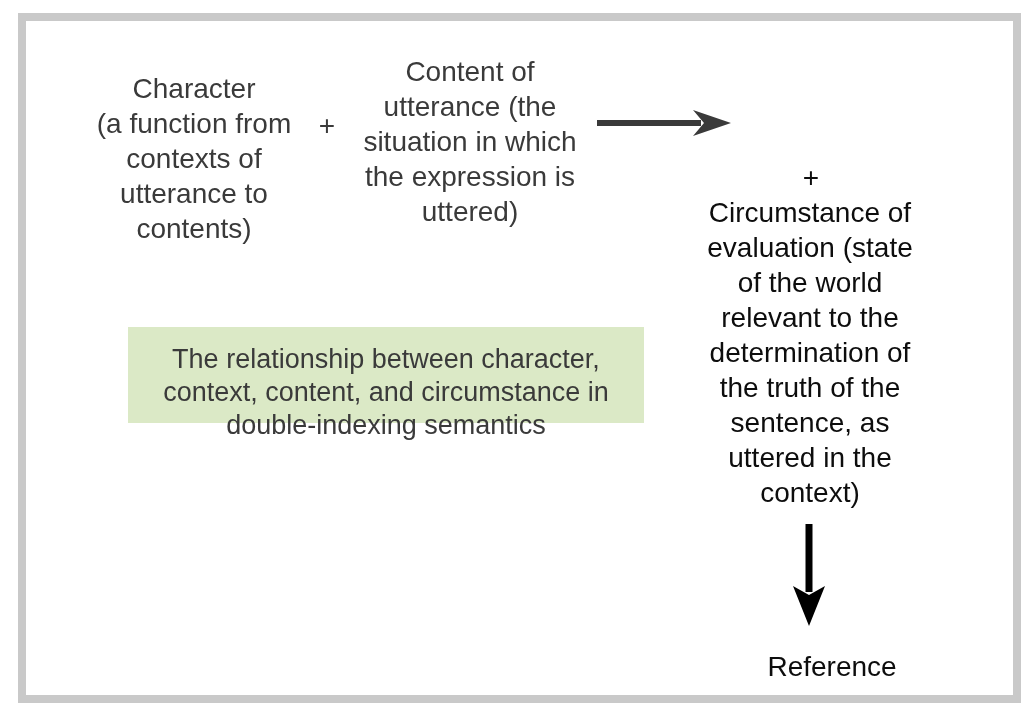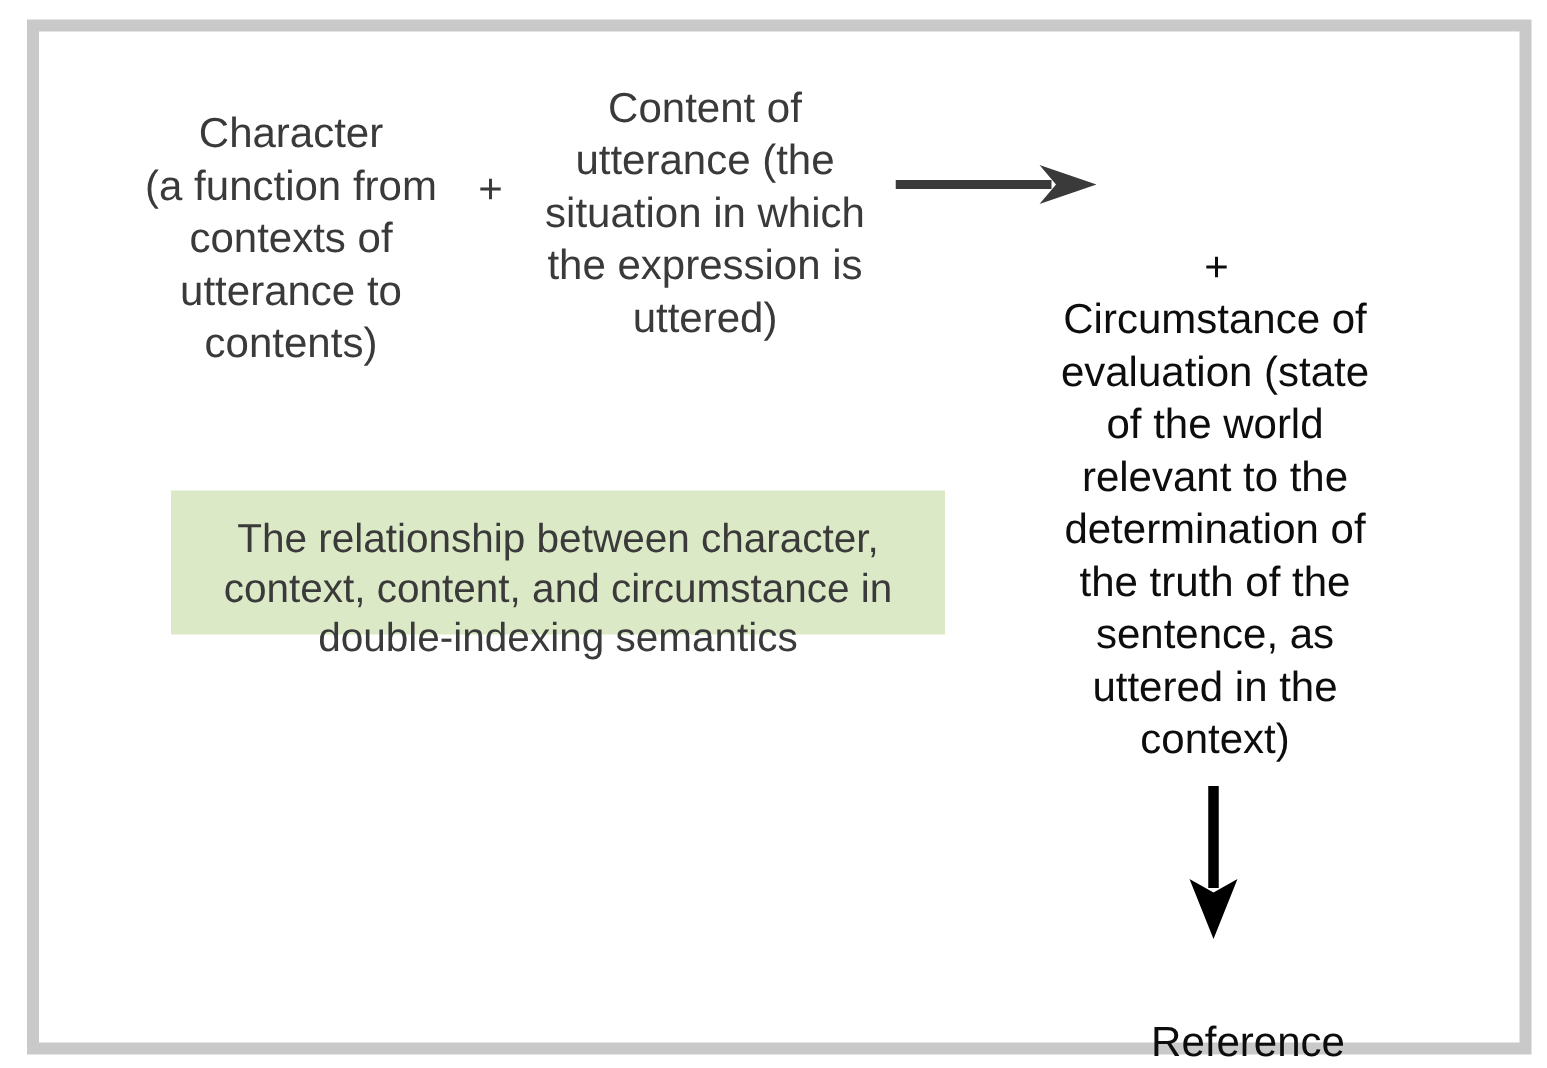--- a/index.html
+++ b/index.html
@@ -41,40 +41,40 @@
     font-size: 28px;
     line-height: 35px;
   }
   .tb.dark { color: var(--text_dark); }
   .block-character   { left: 38px;  top: 50px;  width: 260px; }
   .plus-top          { left: 281px; top: 87px;  width: 40px;  }
   .block-context     { left: 324px; top: 33px;  width: 240px; }
   .label-content     { left: 685px; top: 87px;  width: 200px; }
   .plus-right        { left: 685px; top: 139px; width: 200px; color: var(--text_dark); }
   .block-circumstance{ left: 659px; top: 174px; width: 250px; }
-  .label-reference   { left: 706px; top: 628px; width: 200px; margin-top: 28px; }
+  .label-reference   { left: 706px; top: 628px; width: 200px; }
   .arrow-right {
     position: absolute;
     left: 571px;
     top: 88px;
     width: 134px;
     height: 28px;
     color: var(--arrow_horizontal);
   }
   .arrow-down {
     position: absolute;
     left: 765px;
     top: 501px;
     width: 36px;
     height: 104px;
     color: var(--arrow_vertical);
   }
   .caption-box {
     position: absolute;
-    left: 88px;
+    left: 102px;
     top: 306px;
     width: 516px;
     height: 96px;
     background: var(--caption_bg);
   }
   .caption-text {
     padding-top: 16px;
     text-align: center;
     white-space: pre-line;
     color: var(--text_primary);

